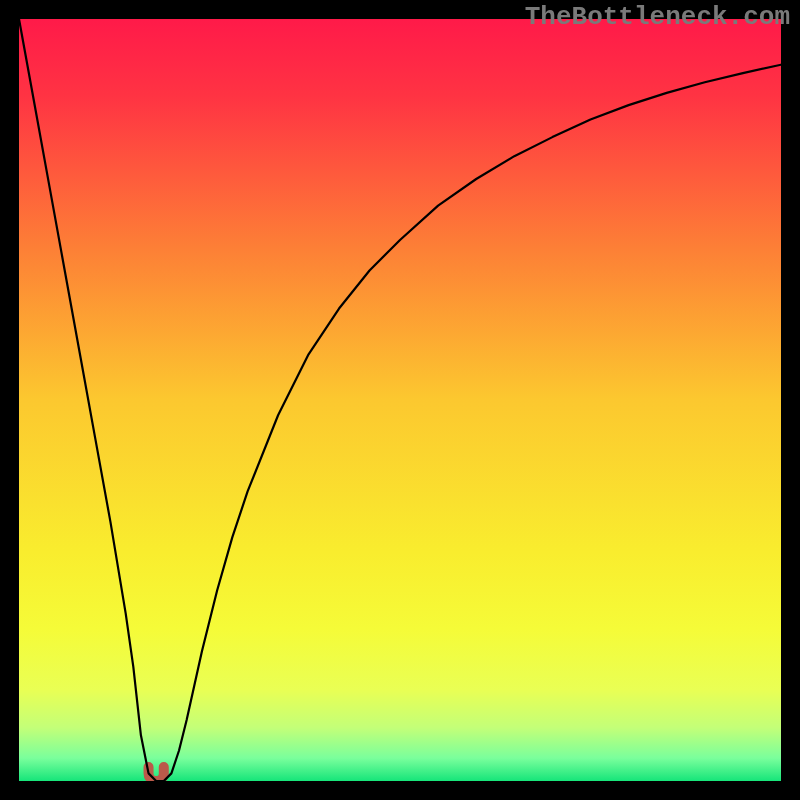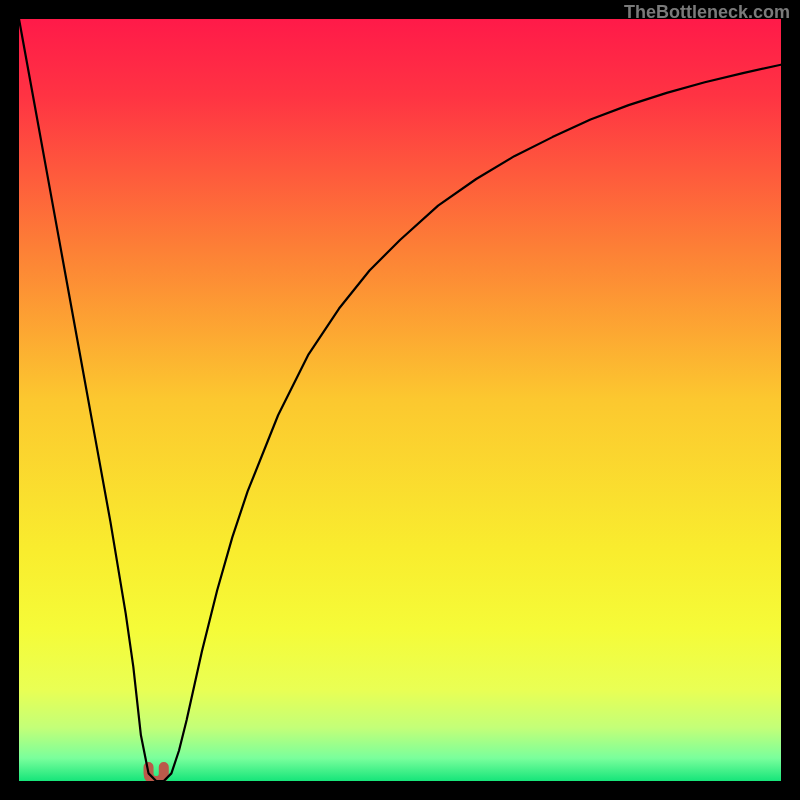--- a/index.html
+++ b/index.html
@@ -14,22 +14,22 @@
     position: relative;
     width: 800px;
     height: 800px;
     background: #000;
   }
   .watermark {
     position: absolute;
     top: 2px;
     right: 10px;
     color: #7a7a7a;
-    font-family: Liberation Sans, sans-serif;
-    font-size: 18px;
+    font-family: Liberation Mono, monospace;
+    font-size: 26px;
     font-weight: bold;
     letter-spacing: 0px;
     z-index: 5;
   }
   .plot-frame {
     position: absolute;
     left: 19px;
     top: 19px;
     width: 762px;
     height: 762px;

